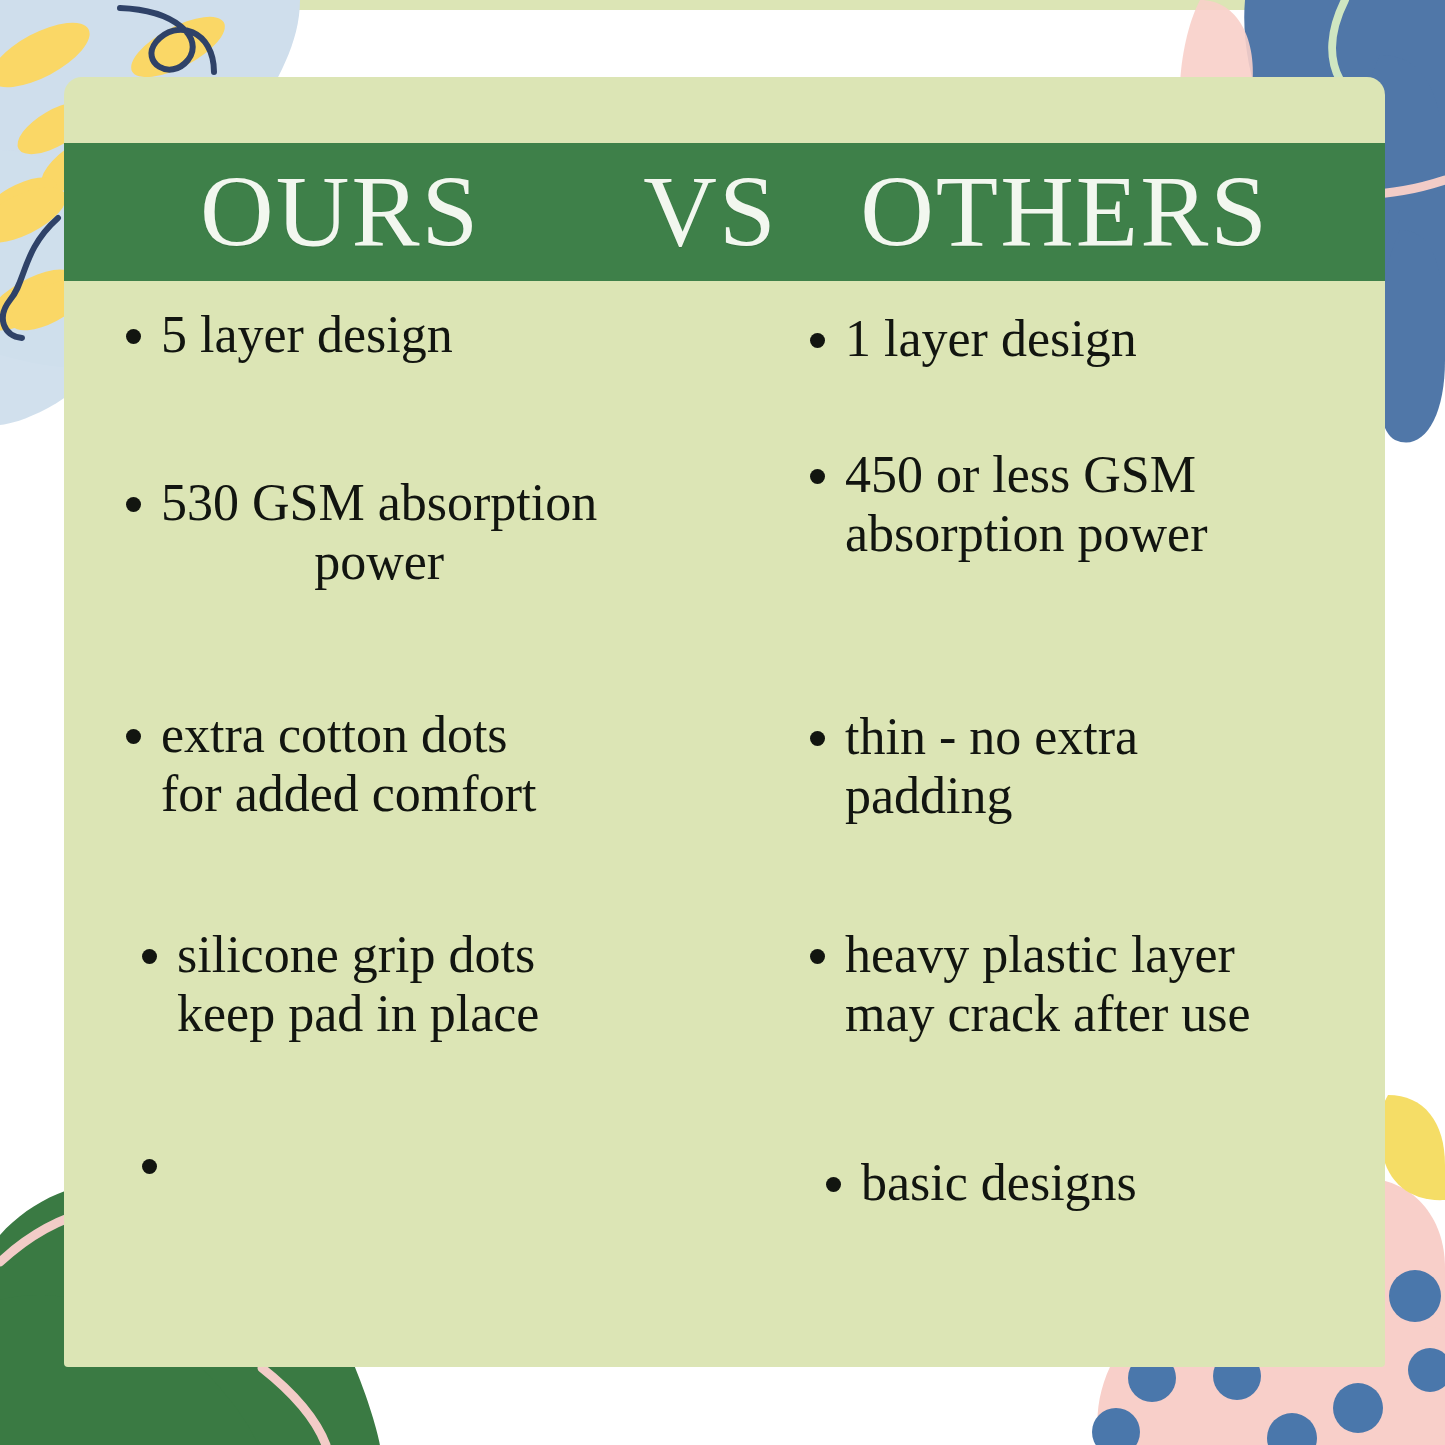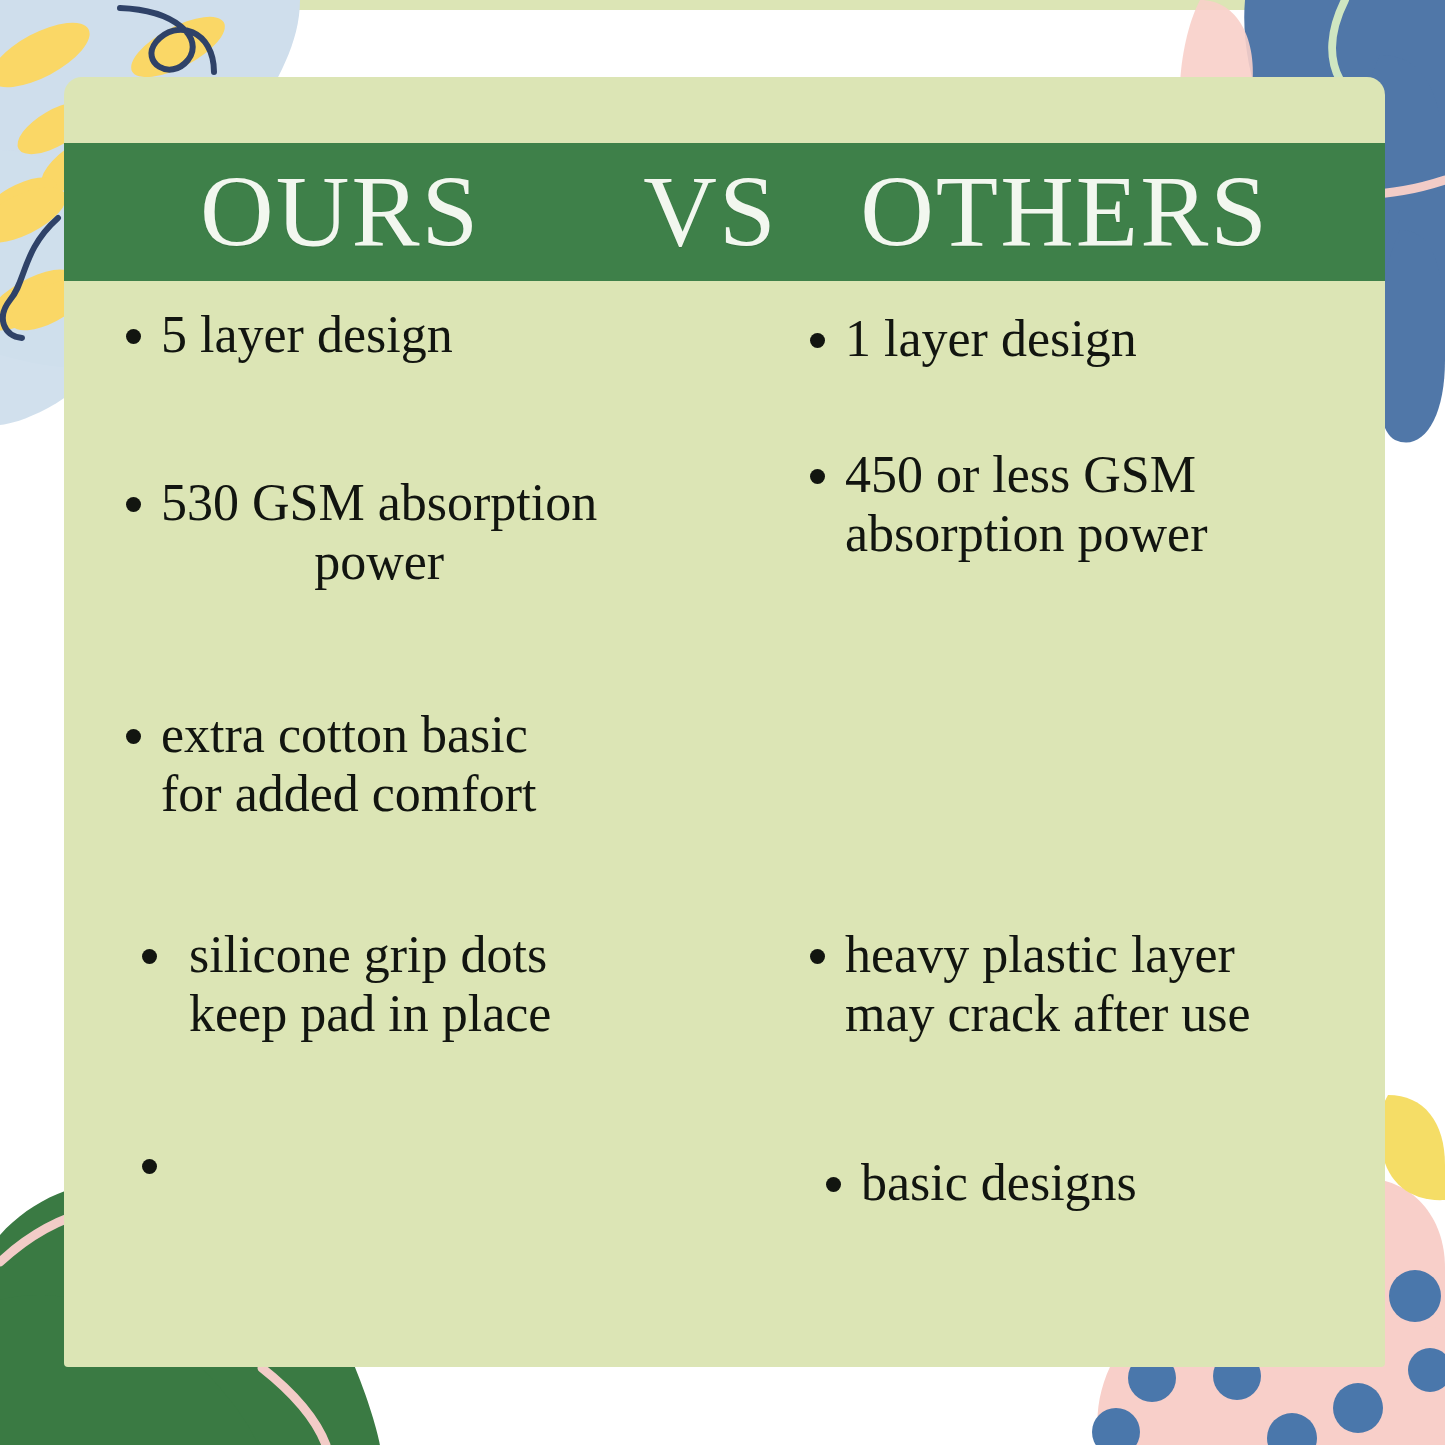--- a/index.html
+++ b/index.html
@@ -96,21 +96,21 @@
     font-size: 52px;
     line-height: 1.14;
     white-space: pre-line;
     font-weight: 400;
   }
 
   
   .l0 { left: 62px;  top: 0px;   }
   .l1 { left: 62px;  top: 168px; text-align: center; }
   .l2 { left: 62px;  top: 400px; }
-  .l3 { left: 78px;  top: 620px; gap: 12px; }
+  .l3 { left: 78px;  top: 620px; }
   .l4 { left: 78px;  top: 830px; }
 
   
   .r0 { left: 20px;  top: 4px;   }
   .r1 { left: 20px;  top: 140px; justify-content: space-between; }
   .r2 { left: 20px;  top: 402px; }
   .r3 { left: 20px;  top: 620px; }
   .r4 { left: 36px;  top: 848px; }
 </style>
 </head>
@@ -197,21 +197,21 @@
           <span class="dot"></span>
           <span class="btext">5 layer design</span>
         </div>
         <div class="bullet-row l1">
           <span class="dot"></span>
           <span class="btext">530 GSM absorption
 power</span>
         </div>
         <div class="bullet-row l2">
           <span class="dot"></span>
-          <span class="btext">extra cotton basic
+          <span class="btext">extra cotton dots
 for added comfort</span>
         </div>
         <div class="bullet-row l3">
           <span class="dot"></span>
           <span class="btext">silicone grip dots
 keep pad in place</span>
         </div>
         <div class="bullet-row l4">
           <span class="dot"></span>
         </div>
@@ -219,20 +219,25 @@
 
       <div class="col col-others">
         <div class="bullet-row r0">
           <span class="dot"></span>
           <span class="btext">1  layer design</span>
         </div>
         <div class="bullet-row r1">
           <span class="dot"></span>
           <span class="btext">450 or less GSM
 absorption power</span>
+        </div>
+        <div class="bullet-row r2">
+          <span class="dot"></span>
+          <span class="btext">thin - no extra
+padding</span>
         </div>
         <div class="bullet-row r4">
           <span class="dot"></span>
           <span class="btext">basic designs</span>
         </div>
         <div class="bullet-row r3">
           <span class="dot"></span>
           <span class="btext">heavy plastic layer
 may crack after use</span>
         </div>

